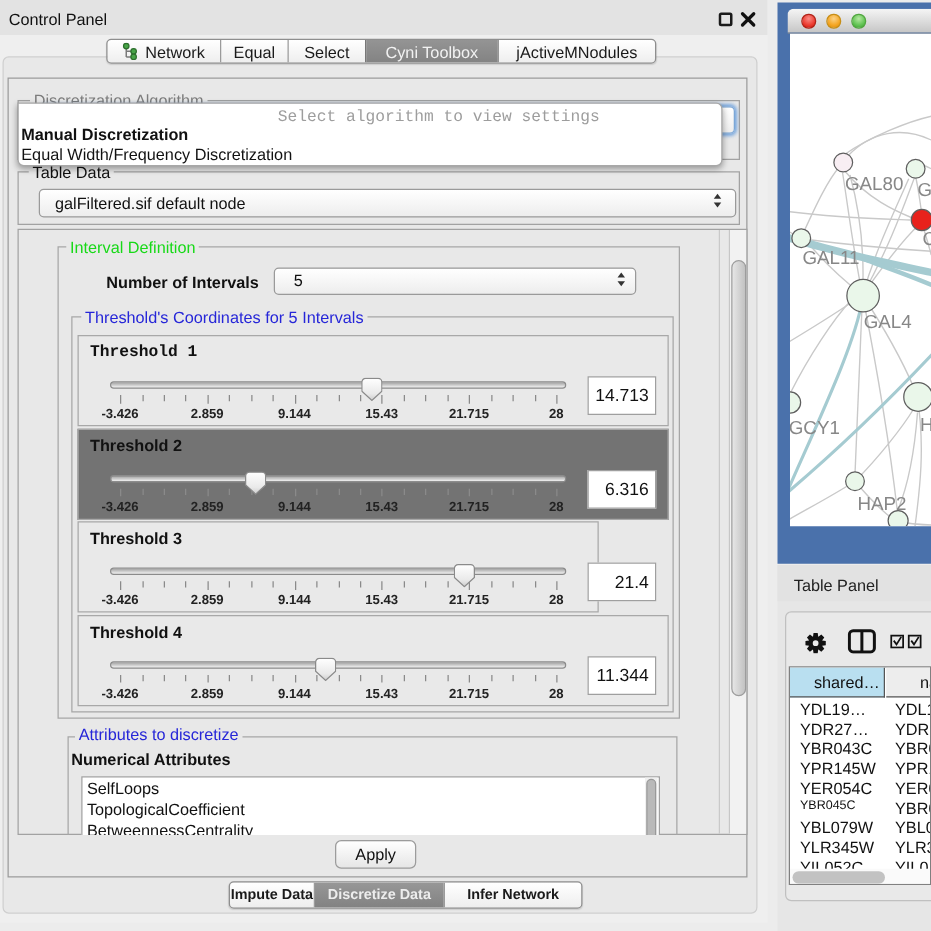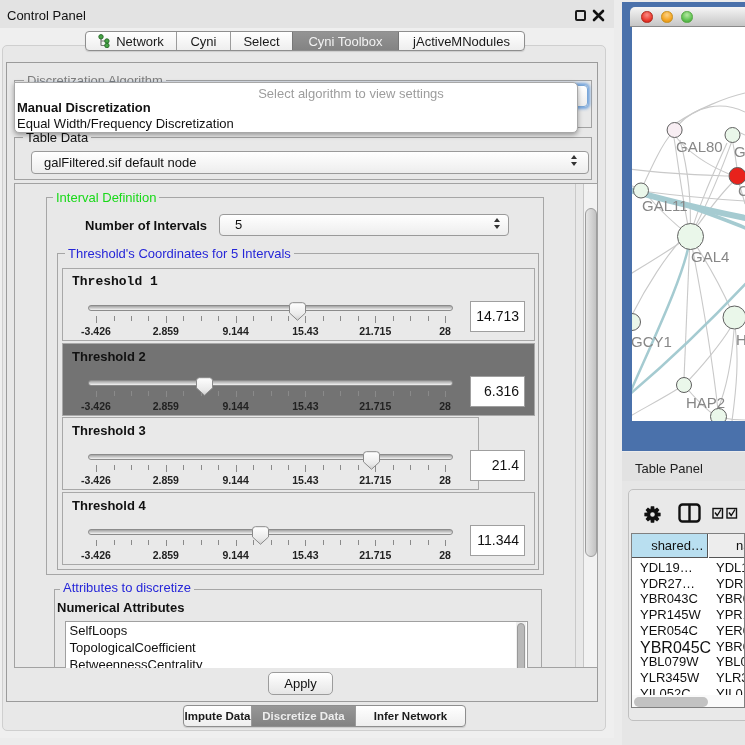--- a/index.html
+++ b/index.html
@@ -27,21 +27,21 @@
   <div style="width:91px;display:flex;align-items:center;justify-content:center;font-size:13px;color:#1a1a1a;border-right:1px solid #9b9b9b;">
     <svg width="12" height="14" viewBox="0 0 12 14" style="margin-right:6px;">
       <line x1="3" y1="2.8" x2="3" y2="11.5" stroke="#7a7a7a" stroke-width="1.2"></line>
       <line x1="3" y1="7" x2="8.7" y2="7" stroke="#7a7a7a" stroke-width="1.2"></line>
       <line x1="3" y1="11.5" x2="8.7" y2="11.5" stroke="#7a7a7a" stroke-width="1.2"></line>
       <circle cx="3" cy="2.8" r="2.2" fill="#47a447" stroke="#2d6f2d"></circle>
       <circle cx="8.9" cy="7" r="2.2" fill="#47a447" stroke="#2d6f2d"></circle>
       <circle cx="8.9" cy="11.5" r="2.2" fill="#47a447" stroke="#2d6f2d"></circle>
     </svg>
     Network</div>
-  <div style="width:54px;display:flex;align-items:center;justify-content:center;font-size:13px;color:#1a1a1a;border-right:1px solid #9b9b9b;">Cyni</div>
+  <div style="width:54px;display:flex;align-items:center;justify-content:center;font-size:13px;color:#1a1a1a;border-right:1px solid #9b9b9b;">Equal</div>
   <div style="width:61px;display:flex;align-items:center;justify-content:center;font-size:13px;color:#1a1a1a;">Select</div>
   <div style="width:107px;display:flex;align-items:center;justify-content:center;font-size:13px;color:#f2f2f2;background:linear-gradient(#949494,#838383);border-left:1px solid #777;border-right:1px solid #777;">Cyni Toolbox</div>
   <div style="width:125px;display:flex;align-items:center;justify-content:center;font-size:13px;color:#1a1a1a;">jActiveMNodules</div>
 </div>
 
 <div class="abs" style="left:6px;top:62px;width:592px;height:640px;border:1px solid #9b9b9b;"></div>
 
 <div class="abs" style="left:14px;top:80px;width:578px;height:48px;border:1px solid #a2a2a2;"></div>
 <div class="abs" style="left:24px;top:73px;font-size:13px;color:#7d7d7d;background:#e8e8e8;padding:0 3px;">Discretization Algorithm</div>
 
@@ -260,21 +260,21 @@
 
 <div class="abs" style="left:268px;top:672px;width:65px;height:23px;background:linear-gradient(#ffffff,#e6e6e6);border:1px solid #9c9c9c;border-radius:5px;text-align:center;font-size:13px;color:#111;line-height:21px;">Apply</div>
 
 <div class="abs" style="left:183px;top:705px;height:22px;display:flex;border:1px solid #8e8e8e;border-radius:4px;overflow:hidden;background:linear-gradient(#ffffff,#eeeeee);box-shadow:0 1px 1px rgba(0,0,0,0.12);white-space:nowrap;">
   <div style="width:68px;display:flex;align-items:center;justify-content:center;font-size:11.5px;font-weight:bold;color:#1a1a1a;border-right:1px solid #9b9b9b;">Impute&nbsp;Data</div>
   <div style="width:104px;display:flex;align-items:center;justify-content:center;font-size:11.5px;font-weight:bold;color:#ededed;background:linear-gradient(#979797,#828282);border-right:1px solid #9b9b9b;">Discretize&nbsp;Data</div>
   <div style="width:109px;display:flex;align-items:center;justify-content:center;font-size:11.5px;font-weight:bold;color:#1a1a1a;">Infer&nbsp;Network</div>
 </div>
 
 <div class="abs" style="left:14px;top:82px;width:564px;height:51px;background:#ffffff;border:1px solid #a8a8a8;border-radius:0 5px 5px 5px;box-shadow:0 2px 5px rgba(0,0,0,0.35);"></div>
-<div class="abs" style="left:14px;top:86px;width:674px;text-align:center;font-size:13px;color:#9d9d9d;">Select algorithm to view settings</div>
+<div class="abs" style="left:14px;top:86px;width:674px;text-align:center;font-size:13px;color:#9d9d9d;font-family:Liberation Mono, monospace;">Select algorithm to view settings</div>
 <div class="abs b" style="left:17px;top:100px;font-size:13px;color:#111;">Manual Discretization</div>
 <div class="abs" style="left:17px;top:116px;font-size:13px;color:#111;">Equal Width/Frequency Discretization</div>
 
 <div class="abs" style="left:622px;top:2px;width:123px;height:449px;background:#4a71ab;"></div>
 <div class="abs" style="left:630px;top:7px;width:115px;height:20px;background:linear-gradient(#f5f5f5,#c6c6c6);border-bottom:1px solid #8a8a8a;border-radius:5px 0 0 0;"></div>
 <div class="abs" style="left:641px;top:11px;width:11.5px;height:11.5px;border-radius:50%;background:radial-gradient(circle at 50% 30%,#f98b85,#ec3d32 60%,#c41508);border:0.5px solid #b02318;"></div>
 <div class="abs" style="left:661px;top:11px;width:11.5px;height:11.5px;border-radius:50%;background:radial-gradient(circle at 50% 30%,#fbd286,#f5a623 60%,#d68a0f);border:0.5px solid #c78e17;"></div>
 <div class="abs" style="left:681px;top:11px;width:11.5px;height:11.5px;border-radius:50%;background:radial-gradient(circle at 50% 30%,#b6e8a2,#62c454 60%,#3d9c35);border:0.5px solid #51a63f;"></div>
 
 <div class="abs" style="left:632px;top:27px;width:113px;height:394px;background:#ffffff;overflow:hidden;">
@@ -365,21 +365,21 @@
       <div class="abs" style="left:8px;top:26.0px;font-size:13px;color:#111;">YDL19…</div>
       <div class="abs" style="left:84px;top:26.0px;font-size:13px;color:#111;">YDL1</div>
       <div class="abs" style="left:8px;top:41.7px;font-size:13px;color:#111;">YDR27…</div>
       <div class="abs" style="left:84px;top:41.7px;font-size:13px;color:#111;">YDR2</div>
       <div class="abs" style="left:8px;top:57.4px;font-size:13px;color:#111;">YBR043C</div>
       <div class="abs" style="left:84px;top:57.4px;font-size:13px;color:#111;">YBR0</div>
       <div class="abs" style="left:8px;top:73.1px;font-size:13px;color:#111;">YPR145W</div>
       <div class="abs" style="left:84px;top:73.1px;font-size:13px;color:#111;">YPR1</div>
       <div class="abs" style="left:8px;top:88.8px;font-size:13px;color:#111;">YER054C</div>
       <div class="abs" style="left:84px;top:88.8px;font-size:13px;color:#111;">YER0</div>
-      <div class="abs" style="left:8px;top:104.5px;font-size:16px;color:#111;">YBR045C</div>
+      <div class="abs" style="left:8px;top:104.5px;font-size:10px;color:#111;">YBR045C</div>
       <div class="abs" style="left:84px;top:104.5px;font-size:13px;color:#111;">YBR0</div>
       <div class="abs" style="left:8px;top:120.2px;font-size:13px;color:#111;">YBL079W</div>
       <div class="abs" style="left:84px;top:120.2px;font-size:13px;color:#111;">YBL0</div>
       <div class="abs" style="left:8px;top:135.9px;font-size:13px;color:#111;">YLR345W</div>
       <div class="abs" style="left:84px;top:135.9px;font-size:13px;color:#111;">YLR3</div>
       <div class="abs" style="left:8px;top:151.6px;font-size:13px;color:#111;">YIL052C</div>
       <div class="abs" style="left:84px;top:151.6px;font-size:13px;color:#111;">YIL0</div>
     </div>
   <div class="abs" style="left:0;top:161px;width:114px;height:14px;background:#fafafa;"></div>
   <div class="abs" style="left:2px;top:163px;width:74px;height:10px;background:#c2c2c2;border-radius:5px;"></div>

